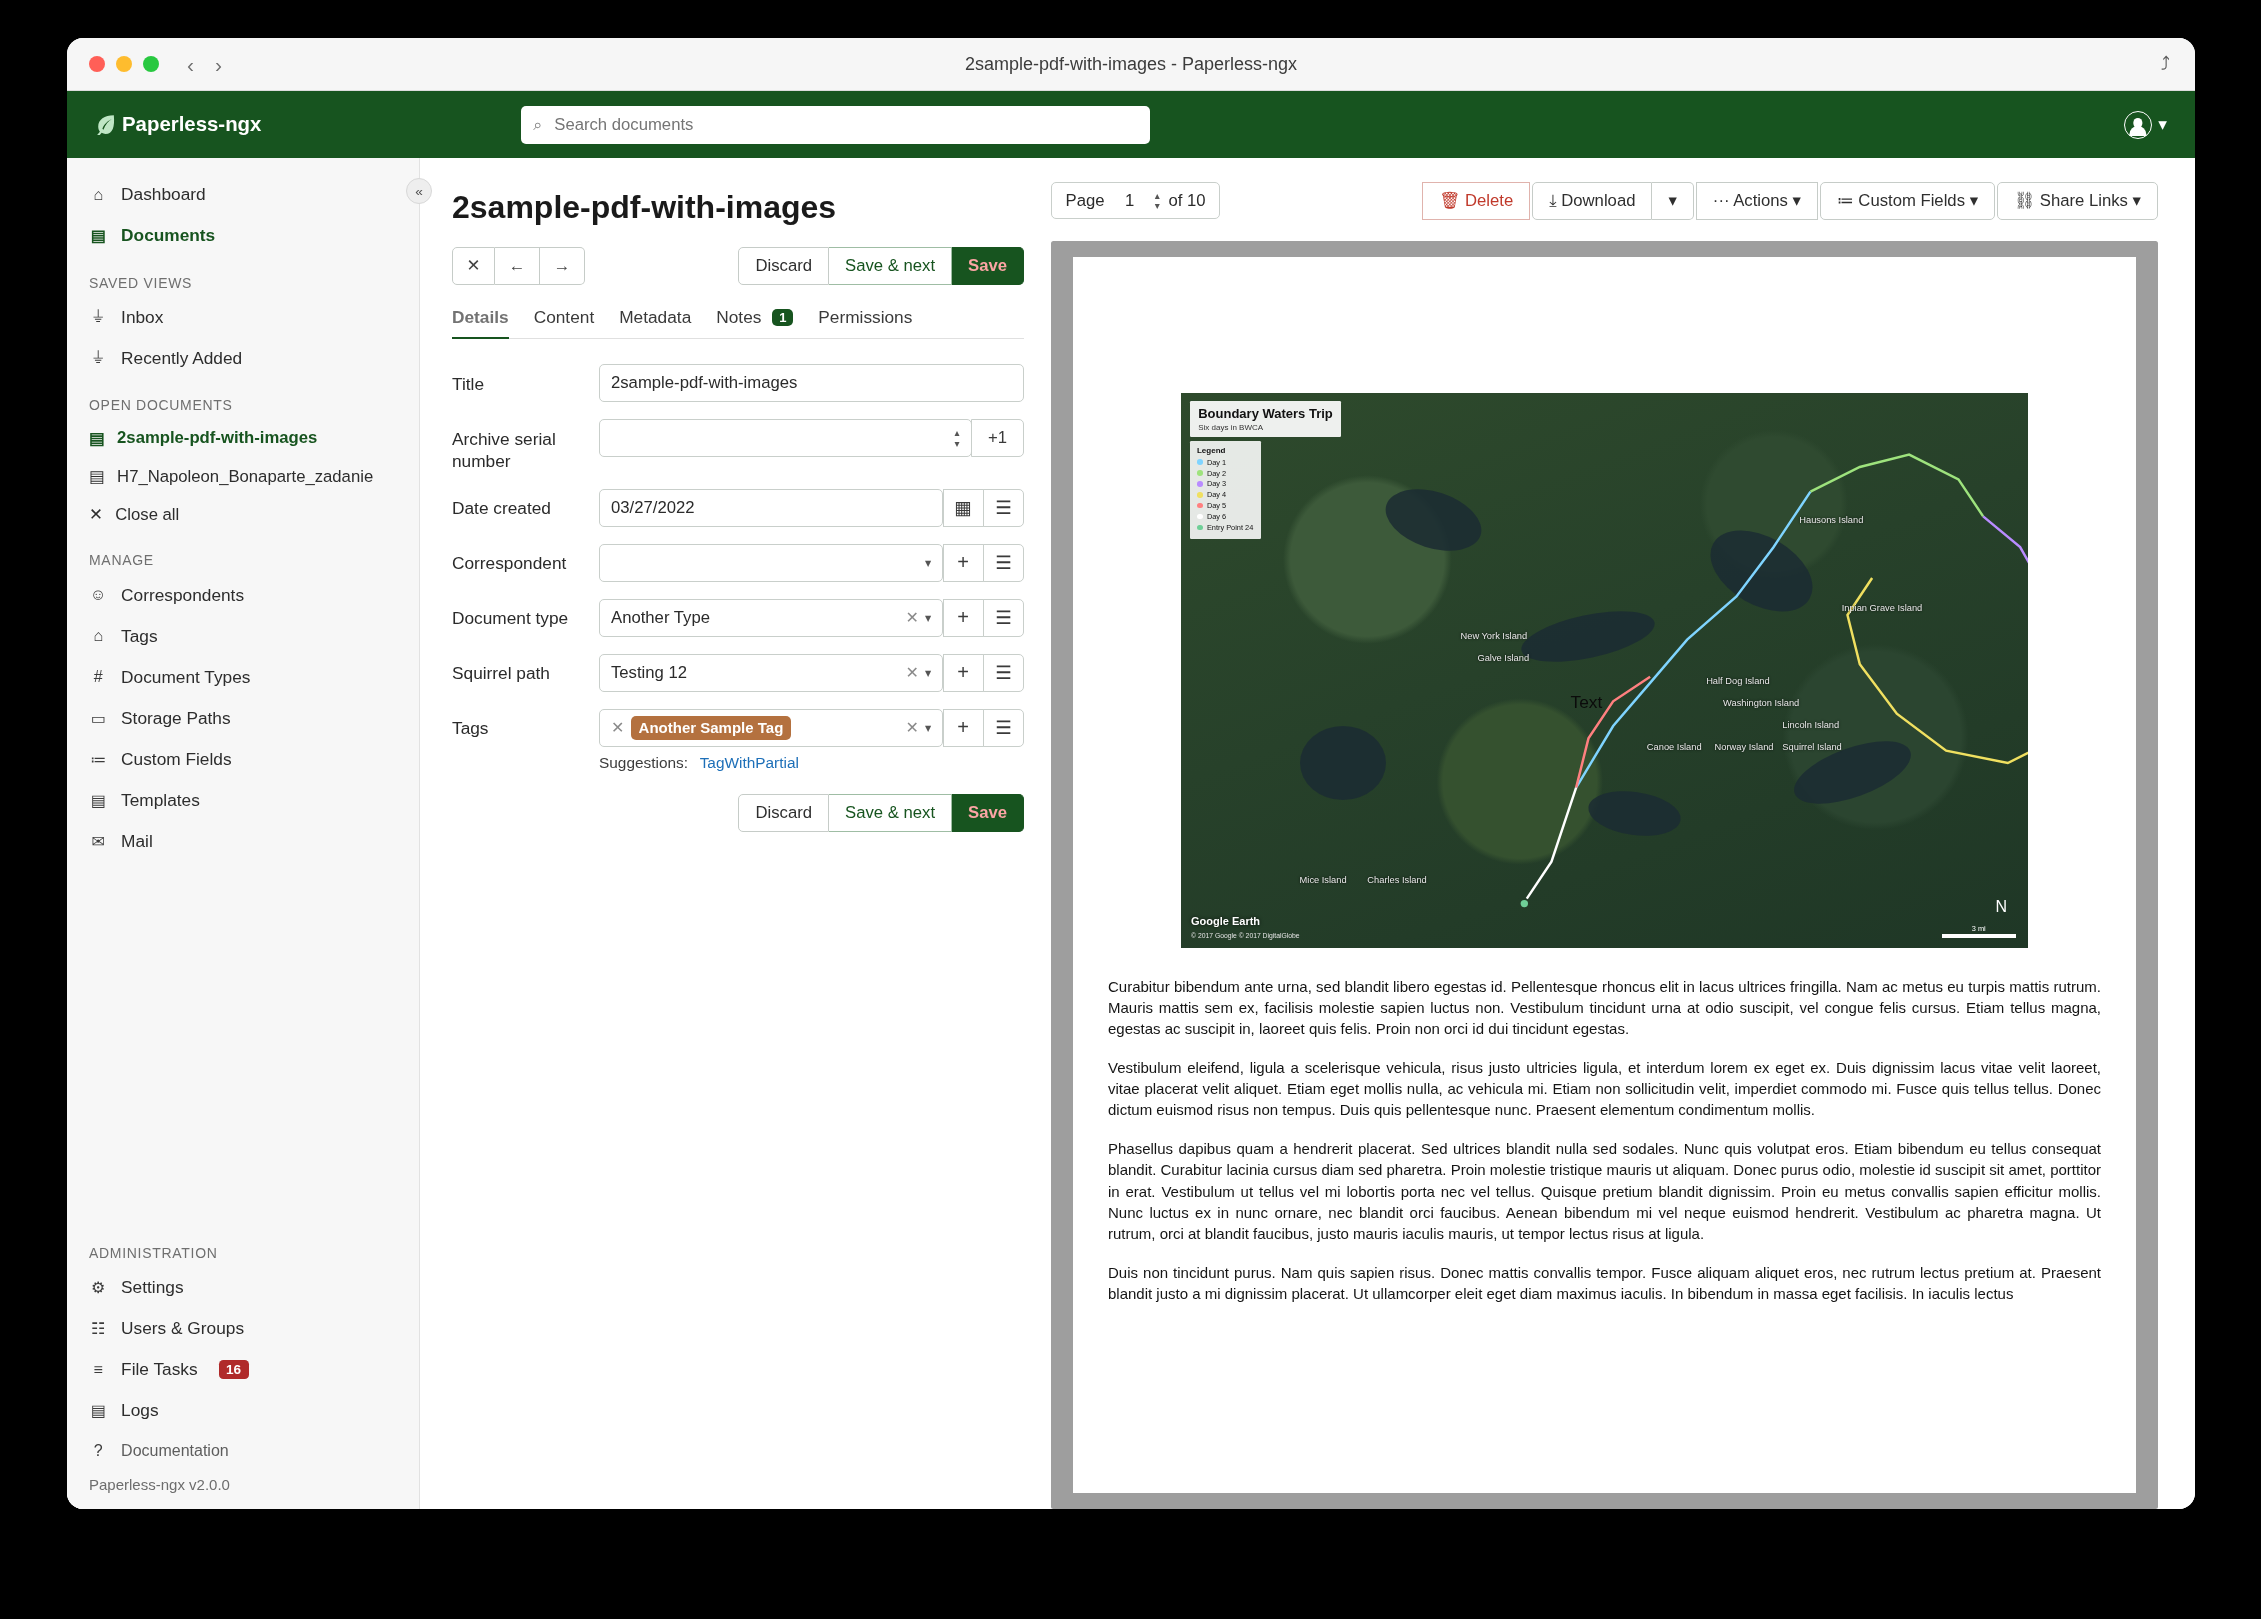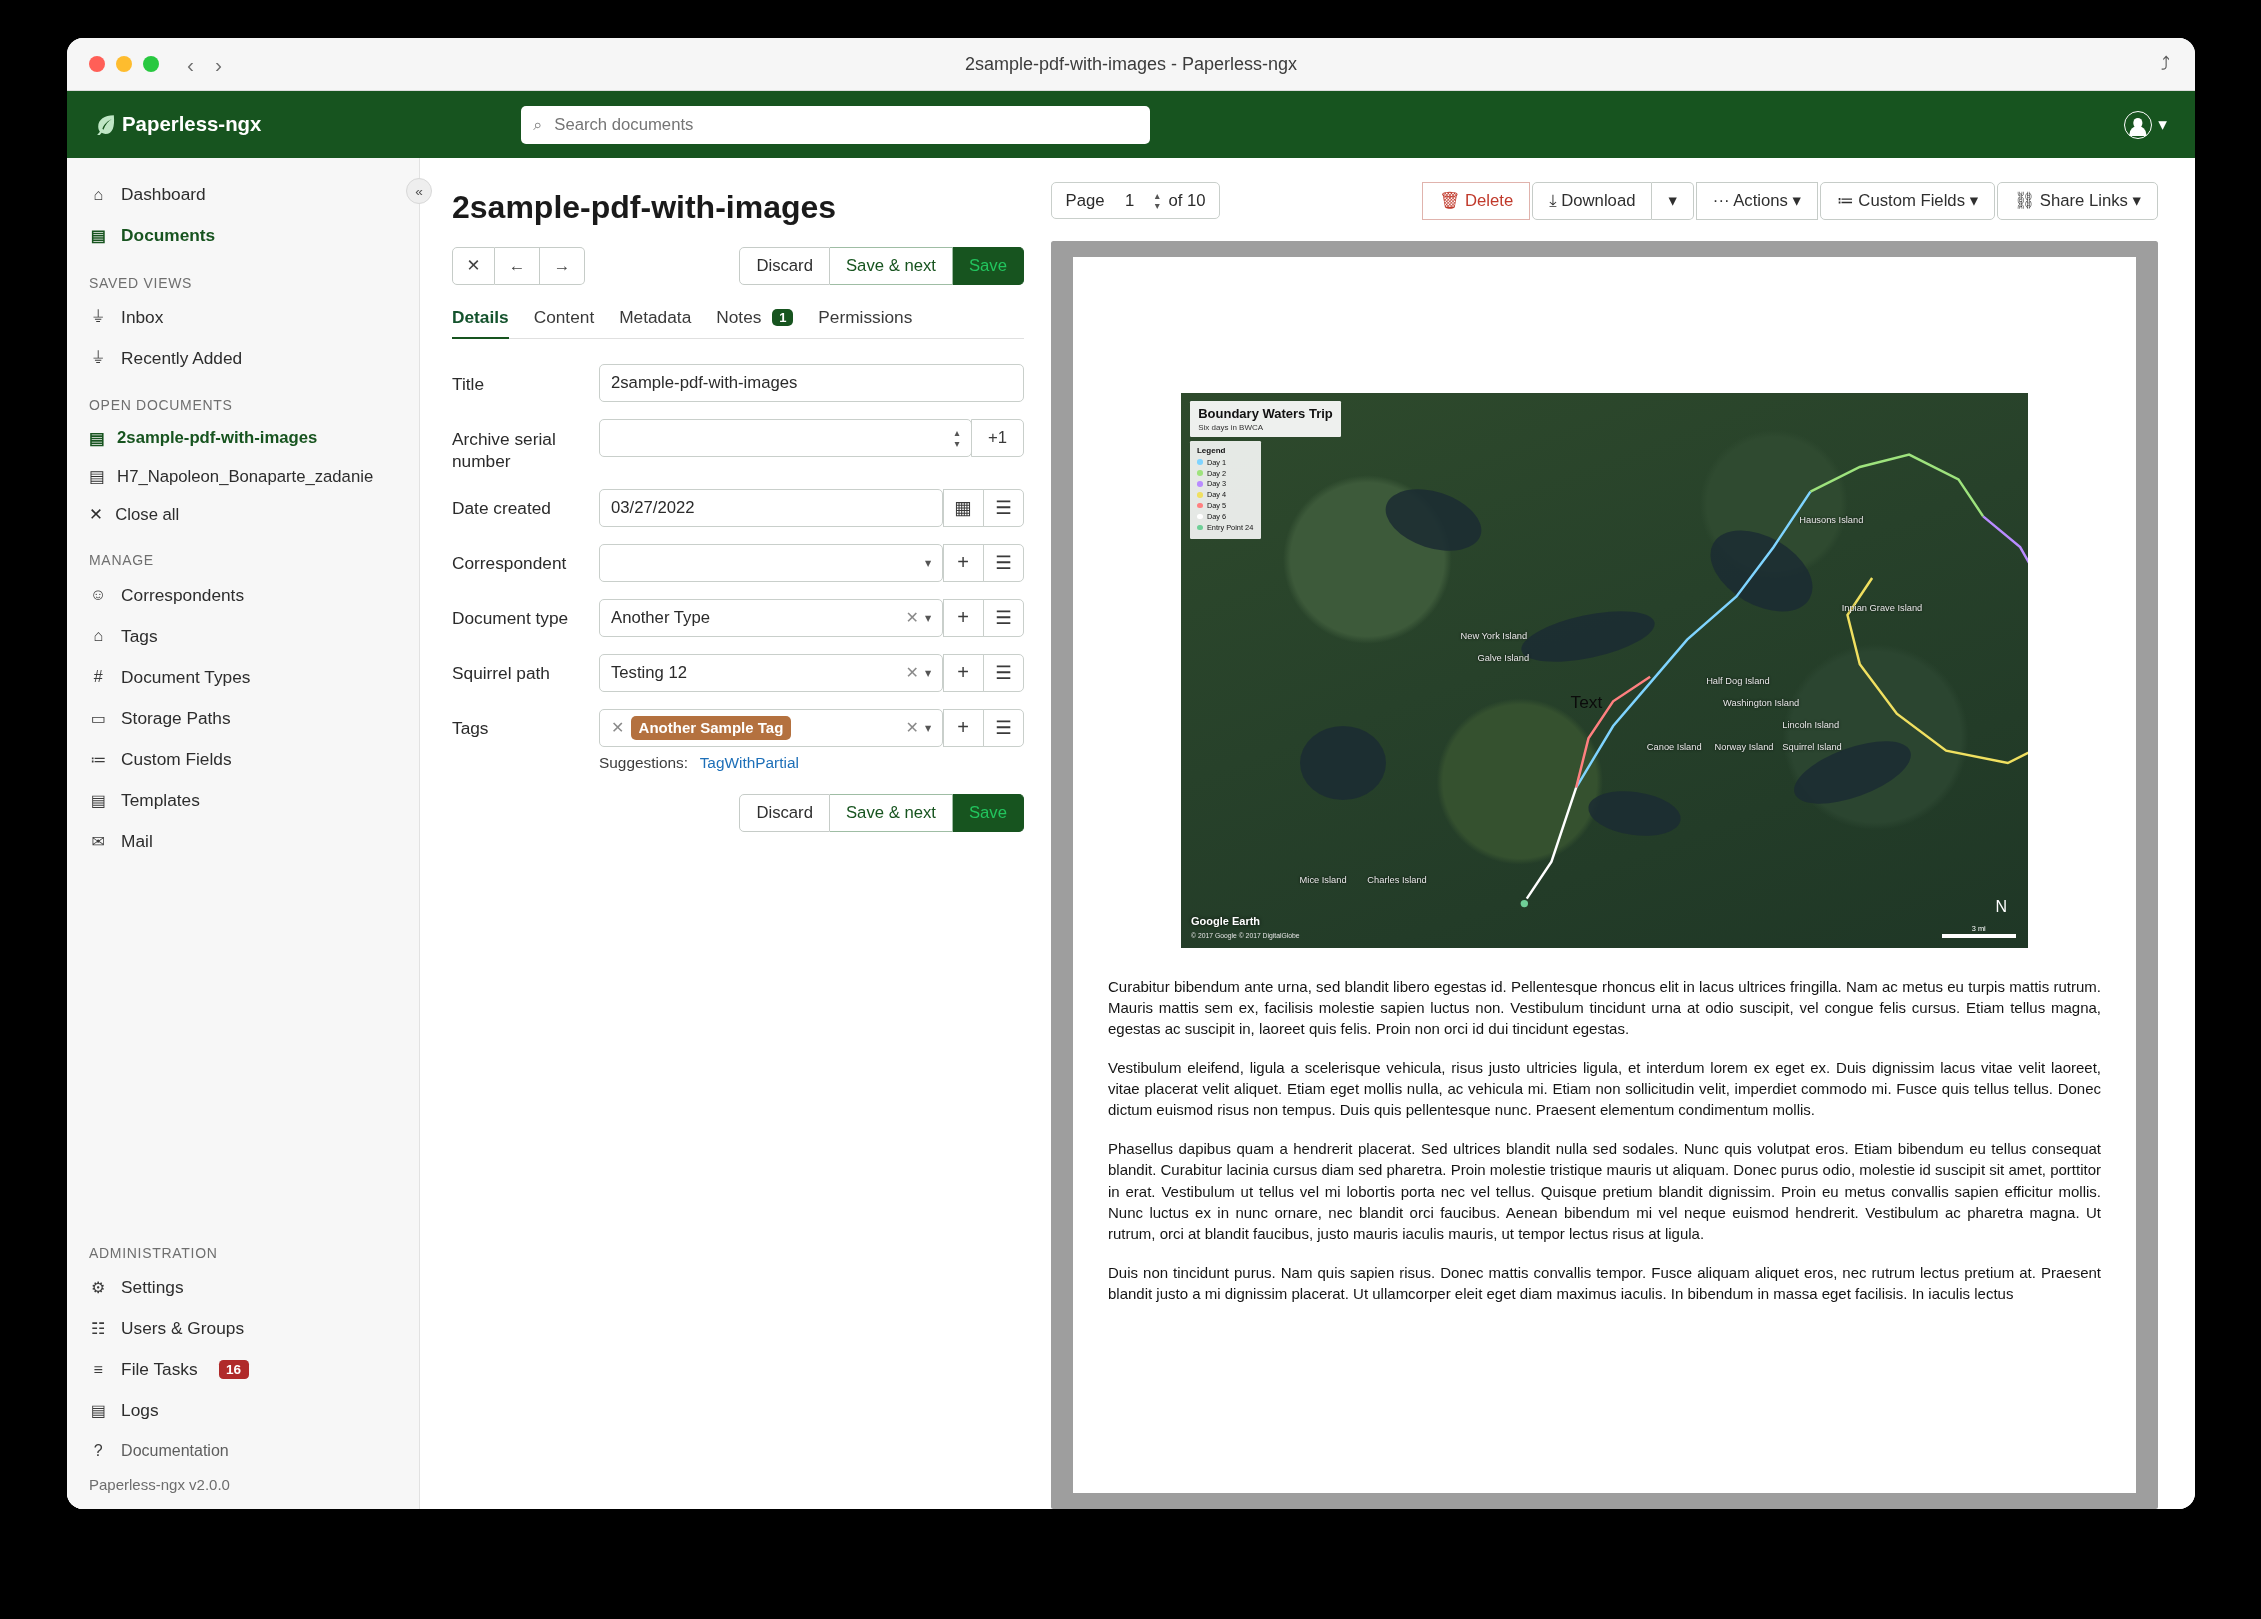--- a/index.html
+++ b/index.html
@@ -246,41 +246,41 @@
     padding: 8px 16px;
     font-family: "Liberation Sans", sans-serif;
     line-height: 1.2;
   }
   .btn-group .btn:not(:first-child) { border-left: none; }
   .btn-group .btn:first-child { border-radius: 5px 0 0 5px; }
   .btn-group .btn:last-child { border-radius: 0 5px 5px 0; }
   .btn.icon-only { padding: 8px 13.6px; color: #444; }
   .btn.green {
     background: #17541f;
-    color: #22c55e;
+    color: #fca5a5;
     border-color: #17541f;
-    font-weight: 400;
+    font-weight: 700;
     text-align: right;
   }
   .btn.outline-green { color: #17541f; border-color: #9fbda4; }
   
   .tabs {
     display: flex;
     gap: 25px;
     border-bottom: 1.2px solid #e0e0e0;
     margin-bottom: 25px;
   }
   .tab {
     font-size: 17.3px;
     color: #3a3a3a;
     padding-bottom: 10px;
     position: relative;
   }
   .tab.active {
-    color: #14532d;
+    color: #737373;
     font-weight: 700;
   }
   .tab.active::after {
     content: "";
     position: absolute;
     left: 0; right: 0; bottom: -1.2px;
     height: 2.5px;
     background: #17541f;
   }
   .tab .pill {

